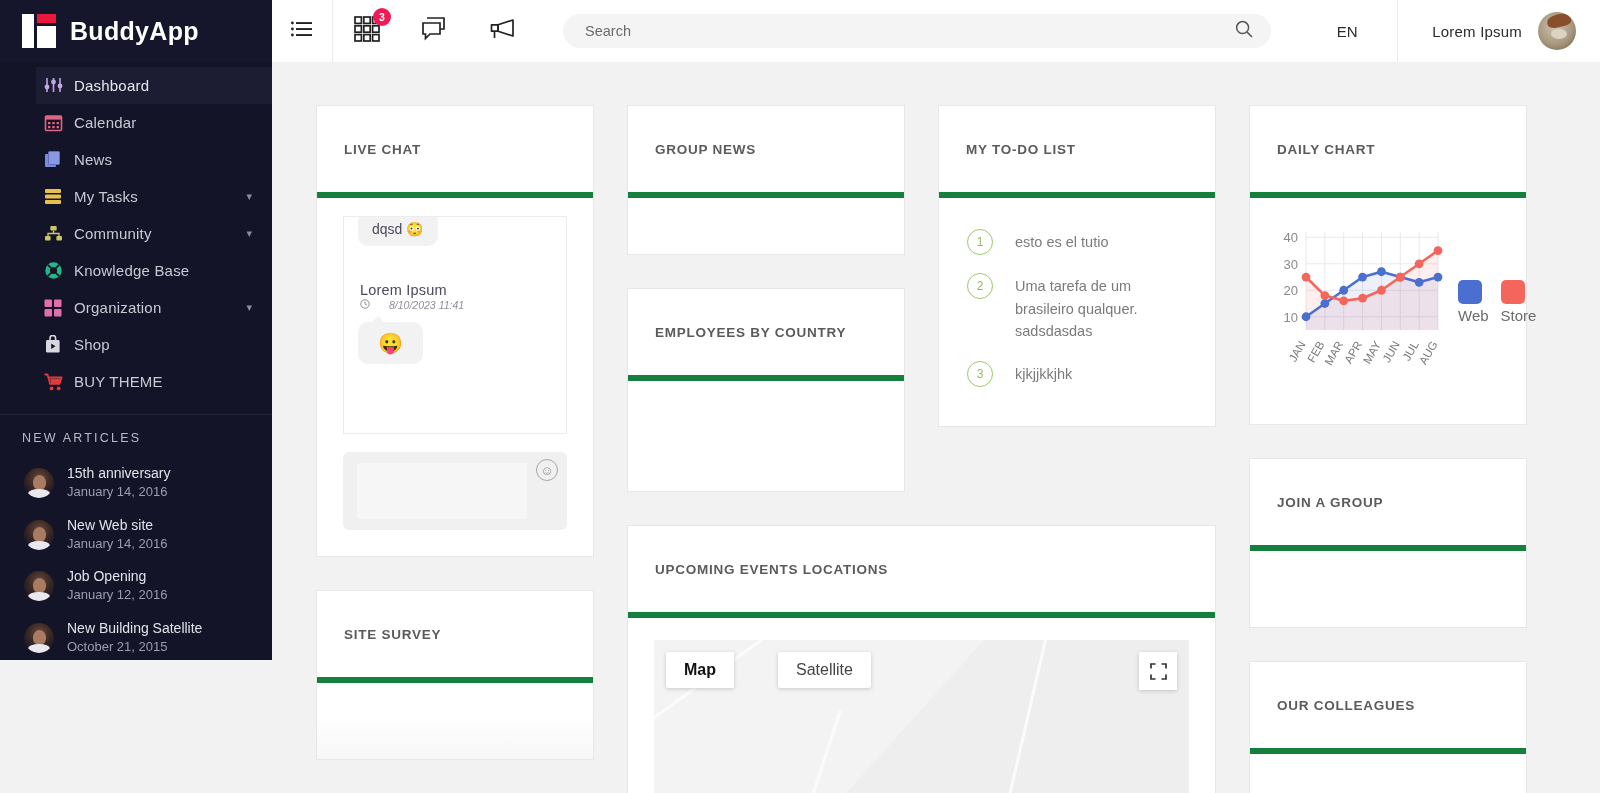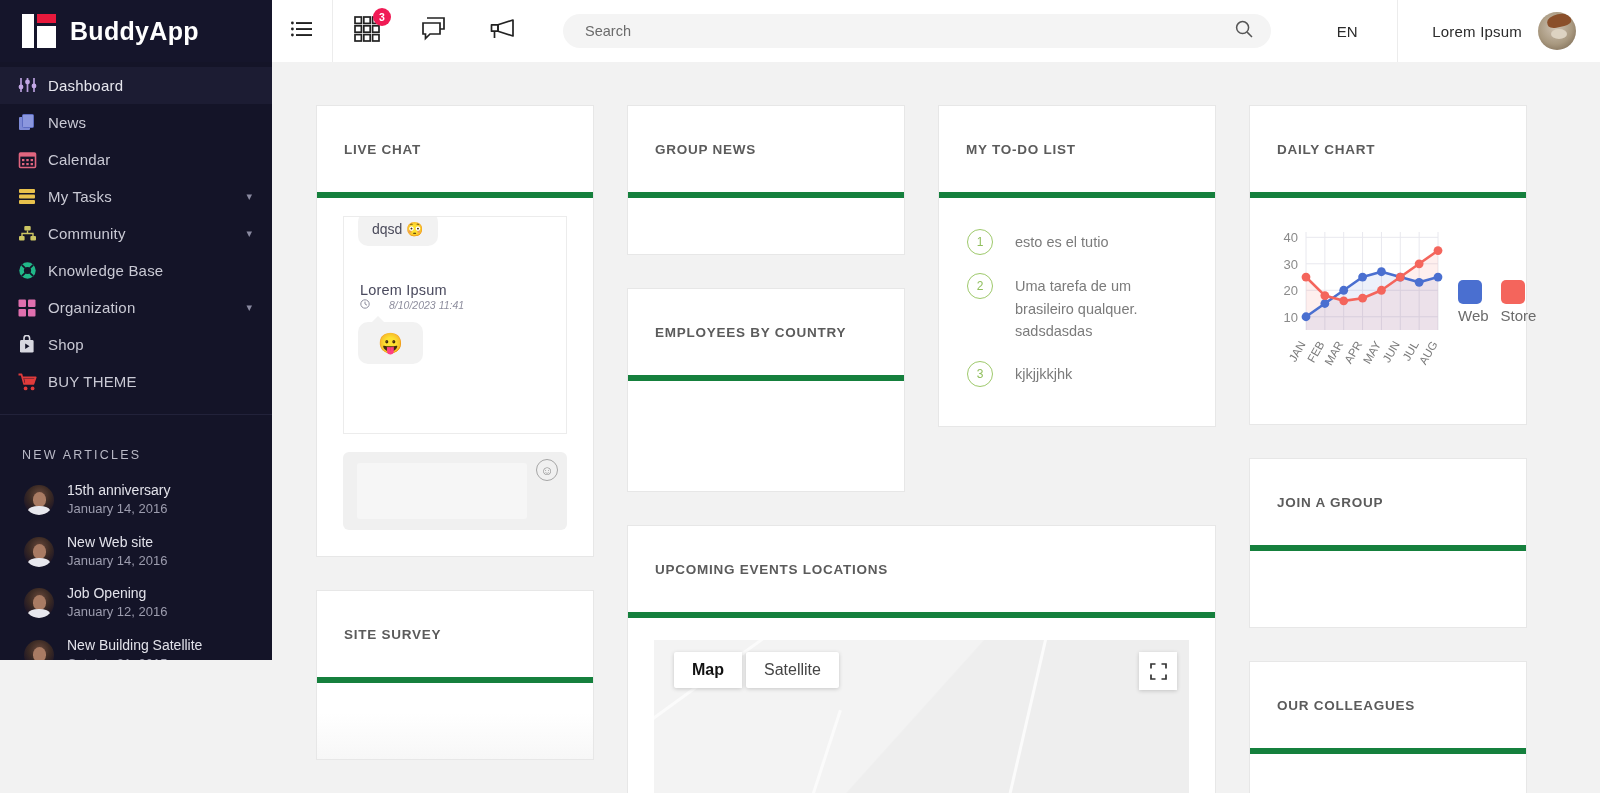--- a/index.html
+++ b/index.html
@@ -24,31 +24,31 @@
   }
   .logo-mark { width: 34px; height: 34px; position: relative; }
   .logo-mark .lm-l { position: absolute; left: 0; top: 0; width: 12px; height: 34px; background: #fff; }
   .logo-mark .lm-rt { position: absolute; left: 15px; top: 0; width: 19px; height: 9px; background: #e8193c; }
   .logo-mark .lm-rb { position: absolute; left: 15px; top: 12px; width: 19px; height: 22px; background: #fff; }
   .brand-name { color: #fff; font-size: 25px; font-weight: bold; letter-spacing: .3px; }
 
   .nav { padding-top: 5px; }
   .nav-item {
     display: flex; align-items: center; height: 37px;
-    padding: 0 20px 0 18px; cursor: pointer; position: relative;
+    padding: 0 20px 0 8px; cursor: pointer; position: relative; margin-left: 36px;
   }
   .nav-item.active { background: #1c1c33; }
   .nav-ico { width: 30px; flex: 0 0 30px; display: flex; align-items: center; justify-content: flex-start; }
   .nav-label { color: #c9c9d4; font-size: 15px; letter-spacing: .2px; flex: 1; }
   .nav-item.active .nav-label { color: #e6e6ee; }
   .chev { color: #8a8aa0; font-size: 11px; line-height: 1; }
 
   .articles-head {
     color: #b9b9c6; font-size: 12.5px; letter-spacing: 2.2px;
-    padding: 33px 0 12px 22px; border-top: 1px solid #22223a; margin-top: 14px;
+    padding: 16px 0 12px 22px; border-top: 1px solid #22223a; margin-top: 14px;
   }
   .article {
     display: flex; align-items: center; gap: 13px; padding: 7px 14px 7px 24px; cursor: pointer;
   }
   .av {
     width: 30px; height: 30px; flex: 0 0 30px; border-radius: 50%;
     background: radial-gradient(circle at 52% 34%, #6b4a3c 0%, #3b2a24 42%, #1d1526 75%);
     position: relative; overflow: hidden;
   }
   .av::after {
@@ -186,21 +186,21 @@
     position: absolute; background: #fbfbfb;
   }
   .r1 { width: 760px; height: 3px; left: -60px; top: 120px; transform: rotate(-36deg); transform-origin: left center; }
   .r2 { width: 3px; height: 420px; left: 360px; top: -80px; transform: rotate(13deg); }
   .r3 { width: 3px; height: 420px; left: 120px; top: 60px; transform: rotate(18deg); }
   .map-shade1 {
     position: absolute; left: 0; top: 0; width: 100%; height: 100%;
     background: linear-gradient(132deg, #f3f3f3 0%, #f3f3f3 46%, #eeeeee 46.3%, #eeeeee 100%);
   }
   .map-toggle {
-    position: absolute; left: 20px; top: 12px; display: flex; z-index: 4;
+    position: absolute; left: 12px; top: 12px; display: flex; z-index: 4; gap: 40px;
   }
   .mt-btn {
     background: #fff; font-size: 16px; color: #3a3a3a; padding: 10px 18px;
     box-shadow: 0 1px 4px rgba(0,0,0,.18); cursor: pointer; line-height: 1;
   }
   .mt-btn.sel { font-weight: bold; color: #111; border-radius: 2px 0 0 2px; z-index: 2; }
   .mt-btn.alt { border-radius: 2px; margin-left: 4px; color: #444; }
   .map-full {
     position: absolute; right: 12px; top: 12px; width: 38px; height: 38px; background: #fff;
     box-shadow: 0 1px 4px rgba(0,0,0,.18); display: flex; align-items: center; justify-content: center;
@@ -233,48 +233,48 @@
           <svg width="19" height="17" viewBox="0 0 19 17">
             <g stroke="#b79ddb" stroke-width="1.7" fill="none">
               <path d="M3 1v14M9.5 1v14M16 1v14"></path>
             </g>
             <circle cx="3" cy="10" r="2.4" fill="#c4a8e6"></circle>
             <circle cx="9.5" cy="5" r="2.4" fill="#c4a8e6"></circle>
             <circle cx="16" cy="9" r="2.4" fill="#c4a8e6"></circle>
           </svg>
         </span>
         <span class="nav-label">Dashboard</span>
-      </div>
-
-      <div class="nav-item">
-        <span class="nav-ico">
-          <svg width="19" height="19" viewBox="0 0 19 19">
-            <rect x="1" y="4" width="11" height="13" rx="1" fill="#7d8ad6"></rect>
-            <rect x="4.5" y="1.5" width="11" height="13" rx="1" fill="#8b97de" stroke="#5d6cc2" stroke-width="1"></rect>
-          </svg>
-        </span>
-        <span class="nav-label">News</span>
       </div>
 
       <div class="nav-item">
         <span class="nav-ico">
           <svg width="19" height="19" viewBox="0 0 19 19">
             <rect x="1.5" y="3" width="16" height="14.5" rx="1" fill="none" stroke="#e0657f" stroke-width="1.6"></rect>
             <rect x="1.5" y="3" width="16" height="3.6" fill="#e0657f"></rect>
             <g fill="#e0657f">
               <rect x="4" y="9" width="2.4" height="2.2"></rect>
                 <rect x="8.3" y="9" width="2.4" height="2.2"></rect>
               <rect x="12.6" y="9" width="2.4" height="2.2"></rect>
               <rect x="4" y="13" width="2.4" height="2.2"></rect>
                 <rect x="8.3" y="13" width="2.4" height="2.2"></rect>
               <rect x="12.6" y="13" width="2.4" height="2.2"></rect>
             </g>
           </svg>
         </span>
         <span class="nav-label">Calendar</span>
+      </div>
+
+      <div class="nav-item">
+        <span class="nav-ico">
+          <svg width="19" height="19" viewBox="0 0 19 19">
+            <rect x="1" y="4" width="11" height="13" rx="1" fill="#7d8ad6"></rect>
+            <rect x="4.5" y="1.5" width="11" height="13" rx="1" fill="#8b97de" stroke="#5d6cc2" stroke-width="1"></rect>
+          </svg>
+        </span>
+        <span class="nav-label">News</span>
       </div>
 
       <div class="nav-item">
         <span class="nav-ico">
           <svg width="19" height="17" viewBox="0 0 19 17">
             <rect x="1" y="1" width="16" height="4" rx="1" fill="#e8c14c"></rect>
             <rect x="1" y="6.5" width="16" height="4" rx="1" fill="#e8c14c"></rect>
             <rect x="1" y="12" width="16" height="4" rx="1" fill="#e8c14c"></rect>
           </svg>
         </span>

